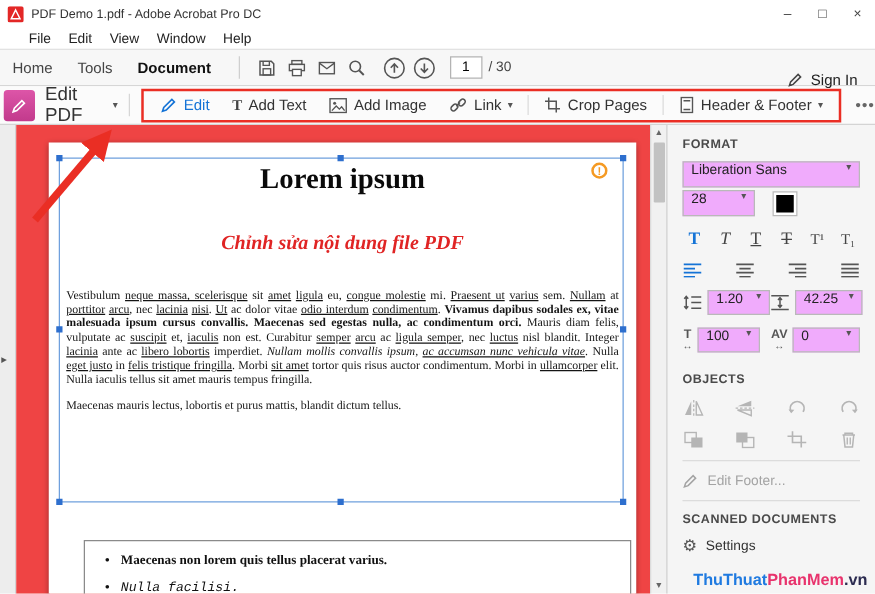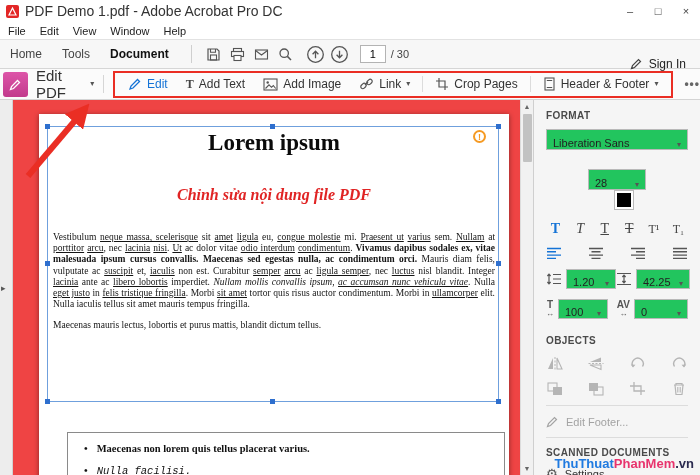--- a/index.html
+++ b/index.html
@@ -2,25 +2,25 @@
 <html><head>
 <meta charset="utf-8">
 <style>
   *{margin:0;padding:0;box-sizing:border-box;}
   html,body{width:700px;height:475px;overflow:hidden;}
   body{font-family:"Liberation Sans","DejaVu Sans",sans-serif;font-size:11px;color:#333;background:#fff;position:relative;}
 
   
   .titlebar{height:22px;display:flex;align-items:center;padding-left:6px;background:#fff;}
   .acro-ic{width:13px;height:13px;margin-right:6px;flex:0 0 auto;}
-  .tb-title{font-size:14px;color:#333;flex:1;}
+  .tb-title{font-size:10px;color:#333;flex:1;}
   .win-btn{width:28px;height:22px;display:flex;align-items:center;justify-content:center;font-size:11px;color:#444;cursor:default;}
 
   
-  .menubar{height:17px;display:flex;align-items:center;padding-left:8px;gap:14px;background:#fff;}
+  .menubar{height:17px;display:flex;align-items:center;padding-left:23px;gap:14px;background:#fff;}
   .menu-item{font-size:11px;color:#222;}
 
   
   .toolbar1{height:30px;background:#f7f7f7;border-top:1px solid #e2e2e2;border-bottom:1px solid #d6d6d6;display:flex;align-items:center;padding:0 10px;}
   .tab{font-size:12px;color:#444;margin-right:20px;}
   .tab.active{font-weight:bold;color:#111;}
   .tsep{width:1px;height:18px;background:#cfcfcf;margin:0 10px 0 2px;}
   .icon-btn{width:24px;height:24px;display:flex;align-items:center;justify-content:center;}
   .pg-input{width:26px;height:18px;border:1px solid #b3b3b3;background:#fff;text-align:center;font-size:11px;font-family:inherit;margin:0 5px 0 8px;}
   .pg-total{font-size:11px;color:#444;}
@@ -69,23 +69,23 @@
 
   
   .scrollbar{width:13px;background:#f1f1f1;border-left:1px solid #dcdcdc;display:flex;flex-direction:column;align-items:center;}
   .sb-arrow{height:13px;width:13px;display:flex;align-items:center;justify-content:center;font-size:7px;color:#666;}
   .sb-thumb{width:9px;height:48px;background:#c2c2c2;border-radius:1px;margin-top:1px;}
   .sb-track{flex:1;}
 
   
   .panel{width:167px;background:#f5f5f5;border-left:1px solid #cfcfcf;padding:10px 12px;position:relative;overflow:hidden;}
   .sec-h{font-size:10px;font-weight:bold;color:#4a4a4a;letter-spacing:.4px;}
-  .selbox{display:flex;align-items:flex-end;justify-content:space-between;background:#22c55e;border:1px solid #b9b9b9;height:21px;padding:0 6px;font-size:11px;color:#222;}
+  .selbox{display:flex;align-items:flex-start;justify-content:space-between;background:#f0abfc;border:1px solid #b9b9b9;height:21px;padding:0 6px;font-size:11px;color:#222;}
   .fontbox{margin-top:8px;width:100%;}
-  .sizerow{margin-top:19px;display:flex;align-items:center;flex-direction:column;}
+  .sizerow{margin-top:2px;display:flex;align-items:center;}
   .sizebox{width:58px;}
   .swatch{margin-left:14px;width:20px;height:20px;border:1px solid #b9b9b9;background:#fff;display:flex;align-items:center;justify-content:center;}
   .swatch-in{width:14px;height:14px;background:#000;}
   .stylerow{margin-top:11px;display:flex;justify-content:space-between;align-items:baseline;}
   .st{font-size:14px;color:#444;width:19px;text-align:center;font-family:"Liberation Serif","DejaVu Serif",serif;}
   .st.bold{font-weight:bold;color:#1473d6;}
   .st.ital{font-style:italic;}
   .st.und{text-decoration:underline;}
   .st.strike{text-decoration:line-through;}
   .st.supsub{font-size:12px;}

